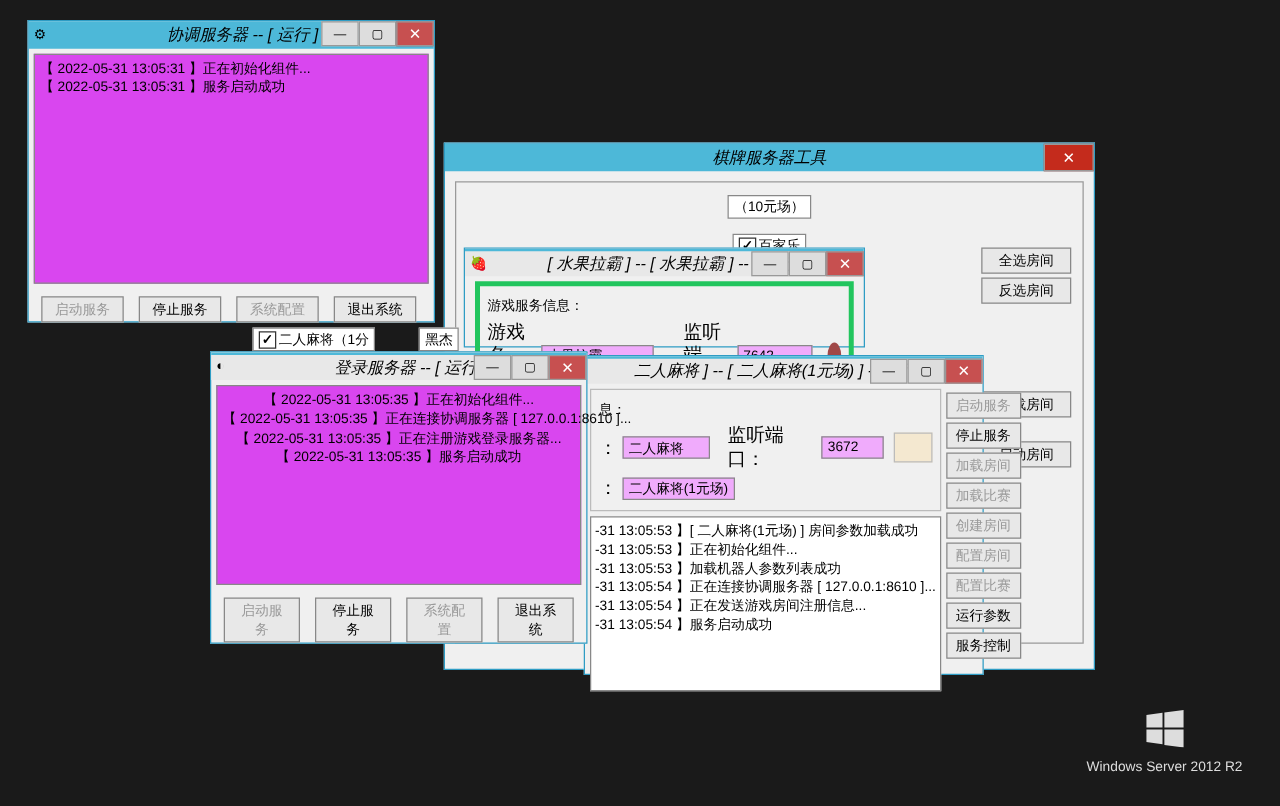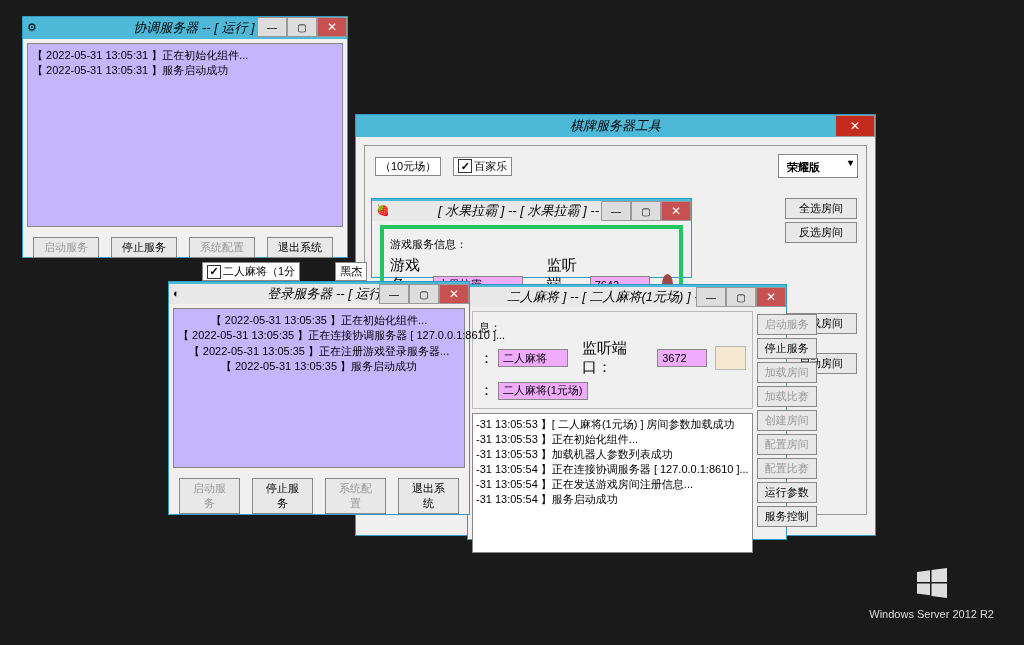--- a/index.html
+++ b/index.html
@@ -7,21 +7,21 @@
     
     .window { position: absolute; border: 1px solid #2e9cc4; background: #f0f0f0; }
     .titlebar { background: #4db8d8; height: 22px; display: flex; align-items: center; padding: 0 4px; position: relative; }
     .titlebar-light { background: #e8e8e8; }
     .title-icon { width: 14px; height: 14px; margin-right: 4px; }
     .title-text { flex: 1; text-align: center; font-size: 13px; font-style: italic; }
     .win-controls { position: absolute; right: 0; top: 0; display: flex; height: 20px; }
     .win-btn { width: 30px; height: 20px; display: flex; align-items: center; justify-content: center; font-size: 10px; border: 1px solid #999; background: #ddd; }
     .win-btn.close { background: #c75050; color: white; font-size: 12px; }
     .win-btn.close-red { background: #c42b1c; color: white; width: 40px; height: 22px; font-size: 12px; }
-    .log-area { background: #c4b5fd; border: 1px solid #888; padding: 4px; font-family: monospace; font-size: 11px; line-height: 1.4; height: 180px; margin: 4px; }
+    .log-area { background: #d946ef; border: 1px solid #888; padding: 4px; font-family: monospace; font-size: 11px; line-height: 1.4; height: 180px; margin: 4px; }
     .log-line { white-space: nowrap; }
     
     .btn-bar { display: flex; gap: 12px; padding: 6px 10px; justify-content: flex-start; }
     .btn { background: #e8e8e8; border: 1px solid #888; padding: 2px 10px; font-size: 11px; cursor: pointer; min-width: 56px; text-align: center; }
     .btn.disabled { color: #999; }
     
     .field-row { display: flex; align-items: center; margin: 4px 0; gap: 4px; }
     .field-label { font-size: 15px; }
     .field-input { border: 1px solid #888; padding: 1px 4px; font-size: 11px; background: #f0abfc; height: 18px; }
     
@@ -46,21 +46,21 @@
 
 <div class="window" style="left:355px; top:114px; width:521px; height:422px;">
   <div class="titlebar">
     <span class="title-text">棋牌服务器工具</span>
     <div class="win-controls">
       <div class="win-btn close-red">✕</div>
     </div>
   </div>
   <div style="padding:8px;">
     <div style="border:1px solid #999; padding:8px 8px 40px; background:#f0f0f0; min-height:370px;">
-      <div style="display:flex; gap:8px; align-items:center; margin-bottom:20px;">
+      <div style="display:flex; gap:8px; align-items:center; margin-bottom:20px;flex-direction:column;">
         <span class="checkbox-item">
           <span>（10元场）</span>
         </span>
         <span class="checkbox-item">
           <span class="chk">✓</span>
           <span>百家乐</span>
         </span>
         <span style="flex:1;"></span>
         <span class="select-box" style="width:80px;">
           <span>荣耀版</span>

